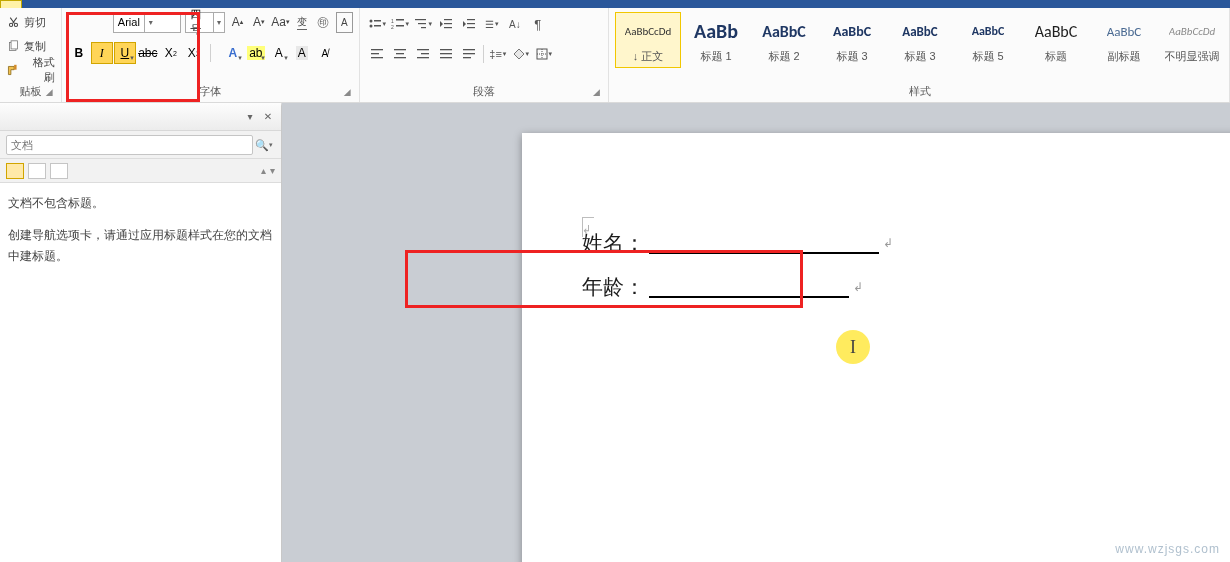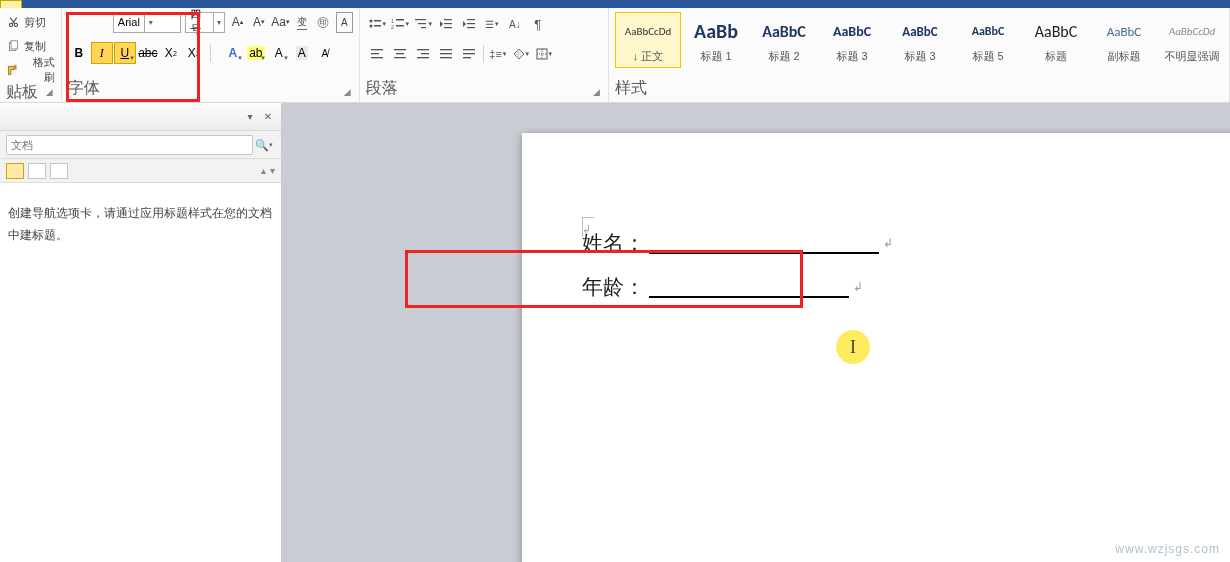--- a/index.html
+++ b/index.html
@@ -7,21 +7,21 @@
 
 
 .topstrip { height: 8px; background: #2a579a; position: relative; }
 .topstrip::before { content: ""; position: absolute; left: 0; top: 0; width: 20px; height: 8px; background: #fff2a8; border: 1px solid #c3a800; }
 
 
 .ribbon { height: 95px; background: #fbfbfb; border-bottom: 1px solid #dadada; display: flex; position: relative; }
 .ribbon::after { content: ""; position: absolute; bottom: -4px; left: 0; right: 0; height: 3px; background: linear-gradient(#e0e0e0, transparent); }
 
 .group { border-right: 1px solid #e2e2e2; padding: 2px 6px 0 6px; display: flex; flex-direction: column; position: relative; }
-.group-label { text-align: left; font-size: 16px; color: #5a5a5a; padding: 2px 0 3px 0; margin-top: auto; }
+.group-label { text-align: center; font-size: 11px; color: #5a5a5a; padding: 2px 0 3px 0; margin-top: auto; }
 .group-body { display: flex; flex-direction: column; gap: 4px; padding-top: 2px; text-align: right; }
 
 
 .clip-group { width: 62px; }
 .cliprow { display: flex; align-items: center; gap: 4px; font-size: 11px; color: #444; height: 20px; cursor: pointer; }
 .cliprow .ico { width: 14px; height: 14px; display: inline-flex; align-items: center; justify-content: center; }
 
 
 .font-group { width: 298px; }
 .font-row1 { display: flex; align-items: center; gap: 4px; height: 24px; margin-left: 45px; }
@@ -376,20 +376,21 @@
     </div>
     <div class="navtabs">
       <div class="ntab a"></div>
       <div class="ntab"></div>
       <div class="ntab"></div>
       <div class="ntab-sp"></div>
       <span class="ntab-up">▴</span>
       <span class="ntab-up">▾</span>
     </div>
     <div class="navbody">
+      <div>文档不包含标题。</div>
       <div style="height:10px"></div>
       <div>创建导航选项卡，请通过应用标题样式在您的文档中建标题。</div>
     </div>
   </div>
 
   <div class="canvas-wrap">
     <div class="page">
       <div class="margin-corner l"></div>
       <div class="page-inner">
         <div style="height:6px;font-size:11px;color:#aaa">↲</div>

